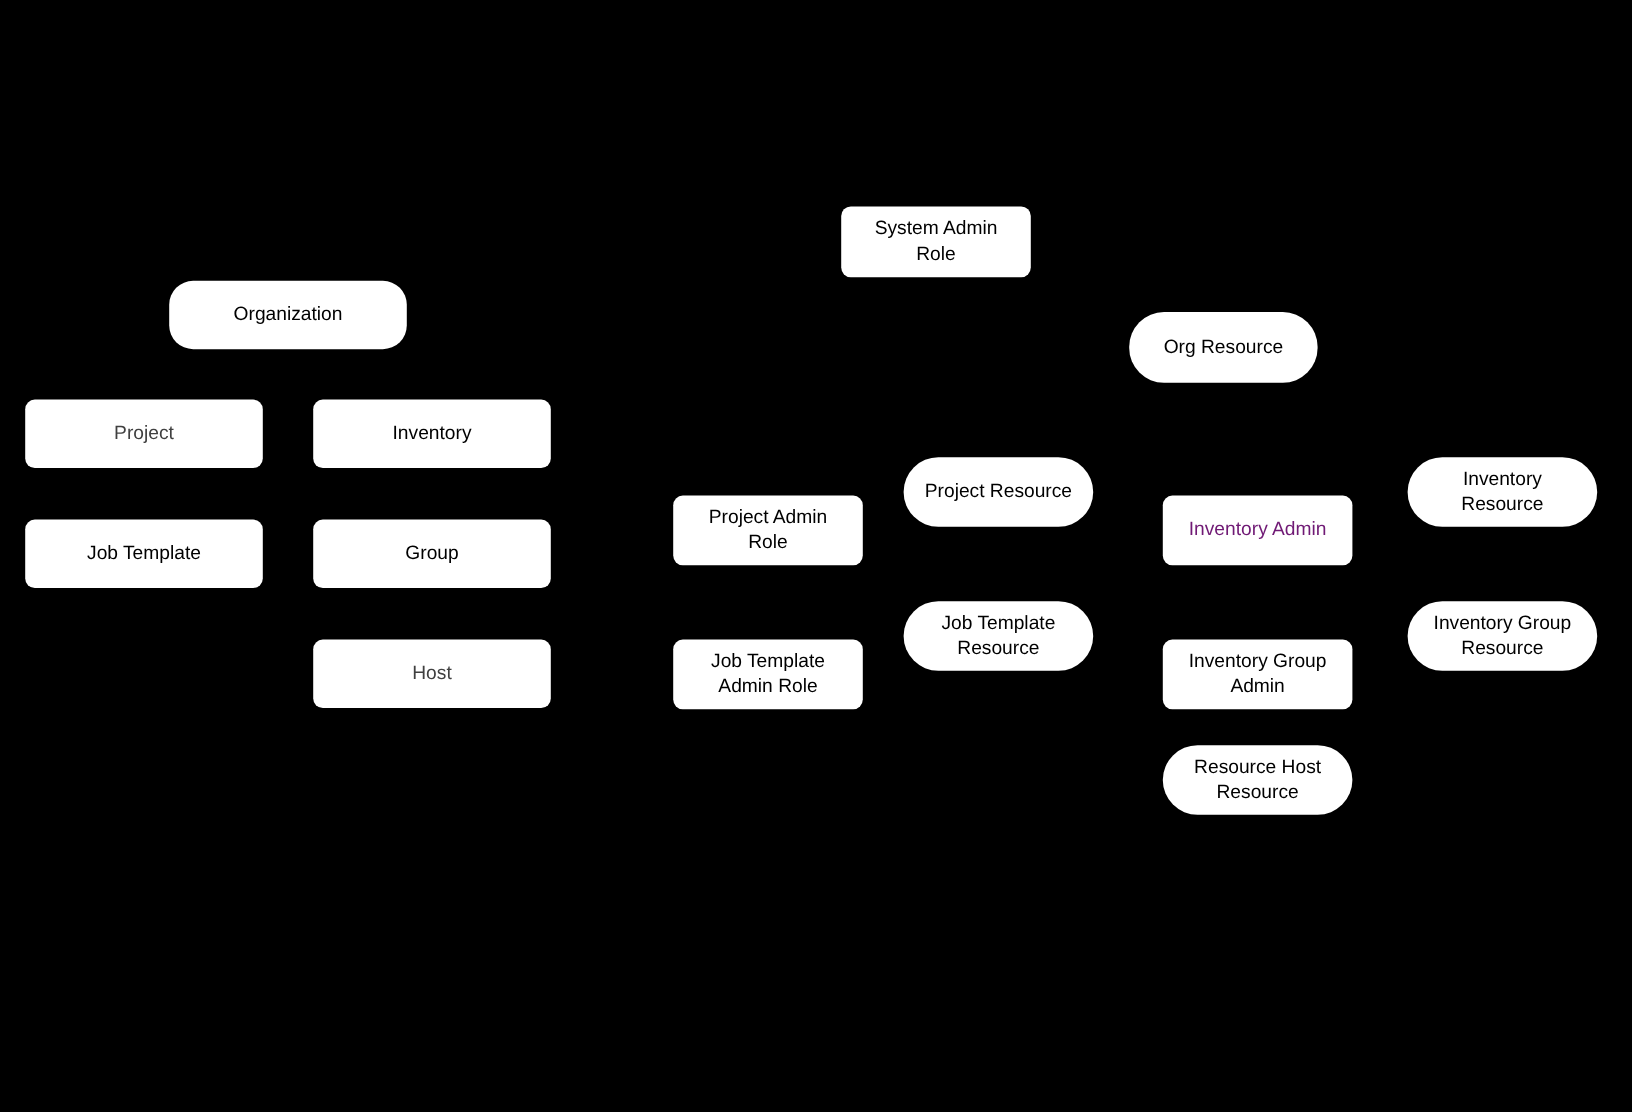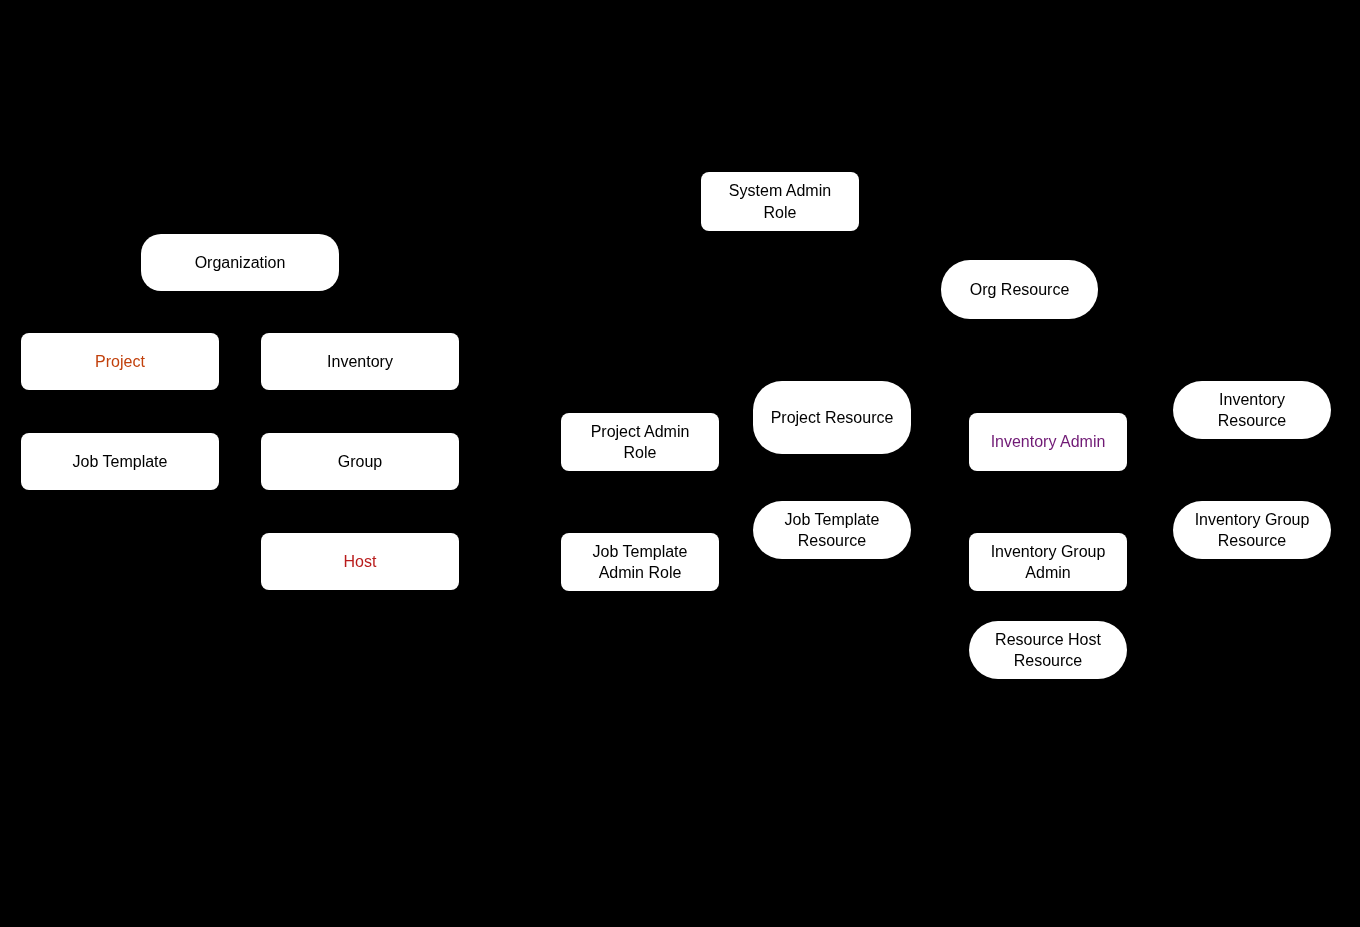--- a/index.html
+++ b/index.html
@@ -42,47 +42,47 @@
     border-radius: 29px;
   }
 </style>
 </head>
 <body style="background: rgb(0, 0, 0);">
 
 <div id="diagram-canvas" style="background: rgb(0, 0, 0);">
     <div class="node rect" style="left: 141px; top: 202px; width: 198px; height: 57px; background: rgb(255, 255, 255); color: rgb(0, 0, 0); border-radius: 20px;">
       <span class="label">Organization</span>
     </div>
-    <div class="node rect" style="left: 21px; top: 301px; width: 198px; height: 57px; background: rgb(255, 255, 255); color: #c2410c;">
+    <div class="node rect" style="left: 21px; top: 301px; width: 198px; height: 57px; background: rgb(255, 255, 255); color: #404040;">
       <span class="label">Project</span>
     </div>
     <div class="node rect" style="left: 261px; top: 301px; width: 198px; height: 57px; background: rgb(255, 255, 255); color: rgb(0, 0, 0);">
       <span class="label">Inventory</span>
     </div>
     <div class="node rect" style="left: 21px; top: 401px; width: 198px; height: 57px; background: rgb(255, 255, 255); color: rgb(0, 0, 0);">
       <span class="label">Job Template</span>
     </div>
     <div class="node rect" style="left: 261px; top: 401px; width: 198px; height: 57px; background: rgb(255, 255, 255); color: rgb(0, 0, 0);">
       <span class="label">Group</span>
     </div>
-    <div class="node rect" style="left: 261px; top: 501px; width: 198px; height: 57px; background: rgb(255, 255, 255); color: #b91c1c;">
+    <div class="node rect" style="left: 261px; top: 501px; width: 198px; height: 57px; background: rgb(255, 255, 255); color: #404040;">
       <span class="label">Host</span>
     </div>
     <div class="node rect" style="left: 701px; top: 140px; width: 158px; height: 59px; background: rgb(255, 255, 255); color: rgb(0, 0, 0);">
       <span class="label">System Admin
 Role</span>
     </div>
     <div class="node pill" style="left: 941px; top: 260px; width: 157px; height: 59px; background: rgb(255, 255, 255); color: rgb(0, 0, 0);">
       <span class="label">Org Resource</span>
     </div>
     <div class="node rect" style="left: 561px; top: 381px; width: 158px; height: 58px; background: rgb(255, 255, 255); color: rgb(0, 0, 0);">
       <span class="label">Project Admin
 Role</span>
     </div>
-    <div class="node pill" style="left: 753px; top: 381px; width: 158px; height: 73px; background: rgb(255, 255, 255); color: rgb(0, 0, 0);">
+    <div class="node pill" style="left: 753px; top: 381px; width: 158px; height: 58px; background: rgb(255, 255, 255); color: rgb(0, 0, 0);">
       <span class="label">Project Resource</span>
     </div>
     <div class="node rect" style="left: 969px; top: 381px; width: 158px; height: 58px; background: rgb(255, 255, 255); color: #701a75;">
       <span class="label">Inventory Admin</span>
     </div>
     <div class="node pill" style="left: 1173px; top: 381px; width: 158px; height: 58px; background: rgb(255, 255, 255); color: rgb(0, 0, 0);">
       <span class="label">Inventory
 Resource</span>
     </div>
     <div class="node rect" style="left: 561px; top: 501px; width: 158px; height: 58px; background: rgb(255, 255, 255); color: rgb(0, 0, 0);">

